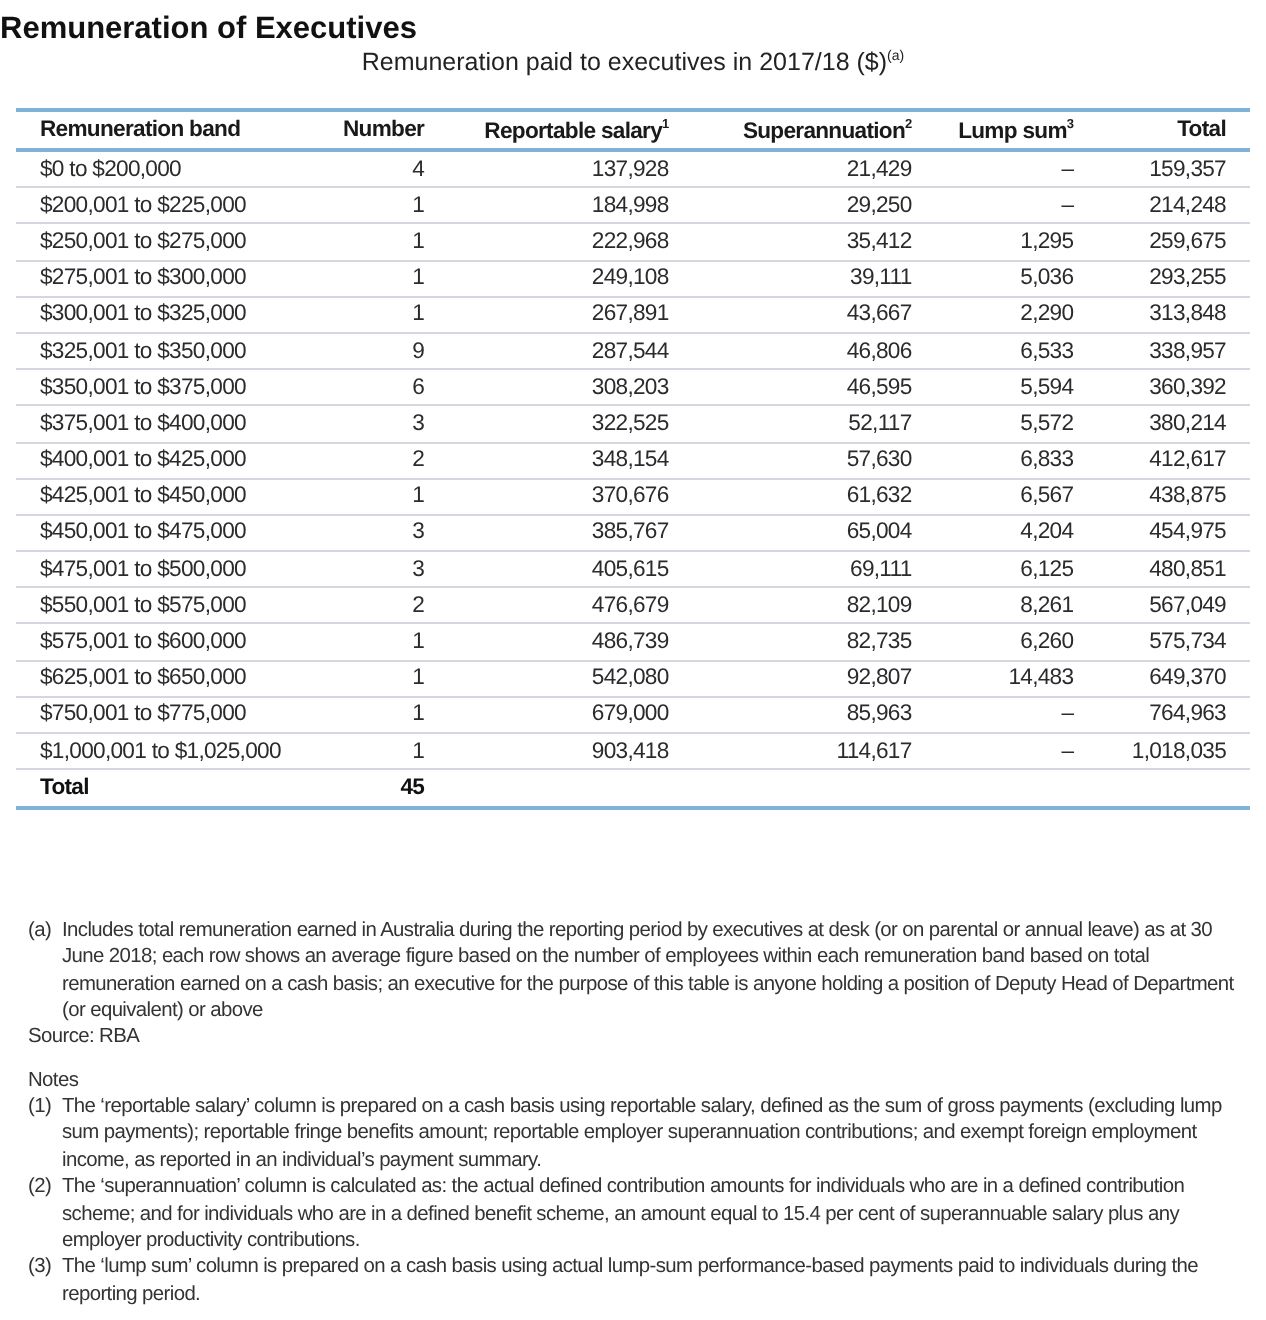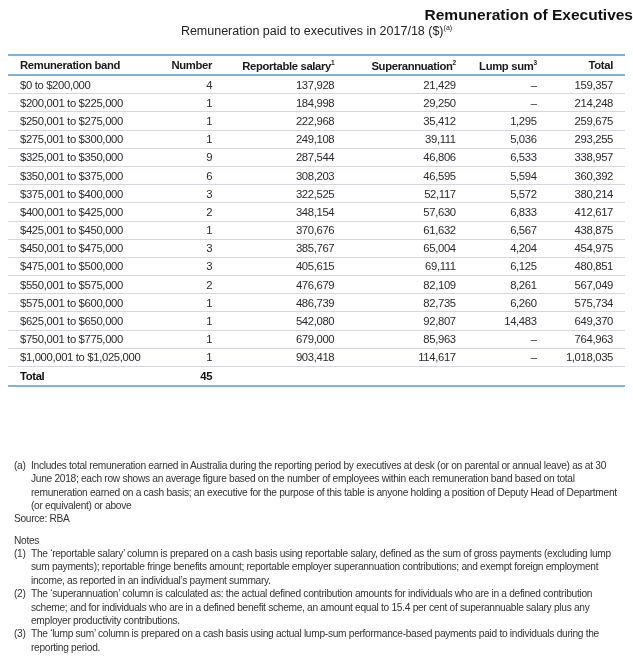--- a/index.html
+++ b/index.html
@@ -1,17 +1,17 @@
 <!DOCTYPE html>
 <html><head>
 <meta charset="utf-8">
 <style>
   html, body { margin: 0; padding: 0; background: #ffffff; }
   body { width: 633px; height: 660px; overflow: hidden; font-family: "Liberation Sans", sans-serif; color: #231f20; position: relative; }
-  .title { position: absolute; top: 6px; left: 0; width: 633px; text-align: right; font-weight: bold; font-size: 15.5px; color: #111; }
+  .title { position: absolute; top: 6px; left: 0; width: 633px; text-align: left; font-weight: bold; font-size: 15.5px; color: #111; }
   .subtitle { position: absolute; top: 24px; left: 0; width: 633px; text-align: center; font-size: 12.5px; color: #222; }
   .subtitle sup { font-size: 7px; }
   table.remu { position: absolute; top: 54px; left: 8px; width: 617px; border-collapse: collapse; font-family: Liberation Sans, sans-serif; font-size: 11.3px; letter-spacing: -0.35px; }
   table.remu thead th { height: 18px; border-top: 2px solid #7fb2d8; border-bottom: 2px solid #7fb2d8; font-weight: bold; padding: 0 6px; white-space: nowrap; color: #1a1a1a; }
   table.remu thead th sup { font-size: 6.5px; }
   table.remu tbody td { height: 17.2px; padding: 0 6px; border-bottom: 1.5px solid #d4d8de; white-space: nowrap; color: #2b2b2b; }
   table.remu tbody tr.total-row td { border-bottom: 2px solid #7fb2d8; font-weight: bold; height: 18px; color: #111; }
   .c-band { text-align: left; width: 134px; padding-left: 12px !important; }
   th.c-band { padding-left: 12px !important; }
   .c-num { text-align: right; width: 48px; }
@@ -73,20 +73,28 @@
       </tr>
       <tr>
         <td class="c-band">$275,001 to $300,000</td>
         <td class="c-num">1</td>
         <td class="c-sal">249,108</td>
         <td class="c-sup">39,111</td>
         <td class="c-lump">5,036</td>
         <td class="c-tot">293,255</td>
       </tr>
       <tr>
+        <td class="c-band">$300,001 to $325,000</td>
+        <td class="c-num">1</td>
+        <td class="c-sal">267,891</td>
+        <td class="c-sup">43,667</td>
+        <td class="c-lump">2,290</td>
+        <td class="c-tot">313,848</td>
+      </tr>
+      <tr>
         <td class="c-band">$325,001 to $350,000</td>
         <td class="c-num">9</td>
         <td class="c-sal">287,544</td>
         <td class="c-sup">46,806</td>
         <td class="c-lump">6,533</td>
         <td class="c-tot">338,957</td>
       </tr>
       <tr>
         <td class="c-band">$350,001 to $375,000</td>
         <td class="c-num">6</td>

